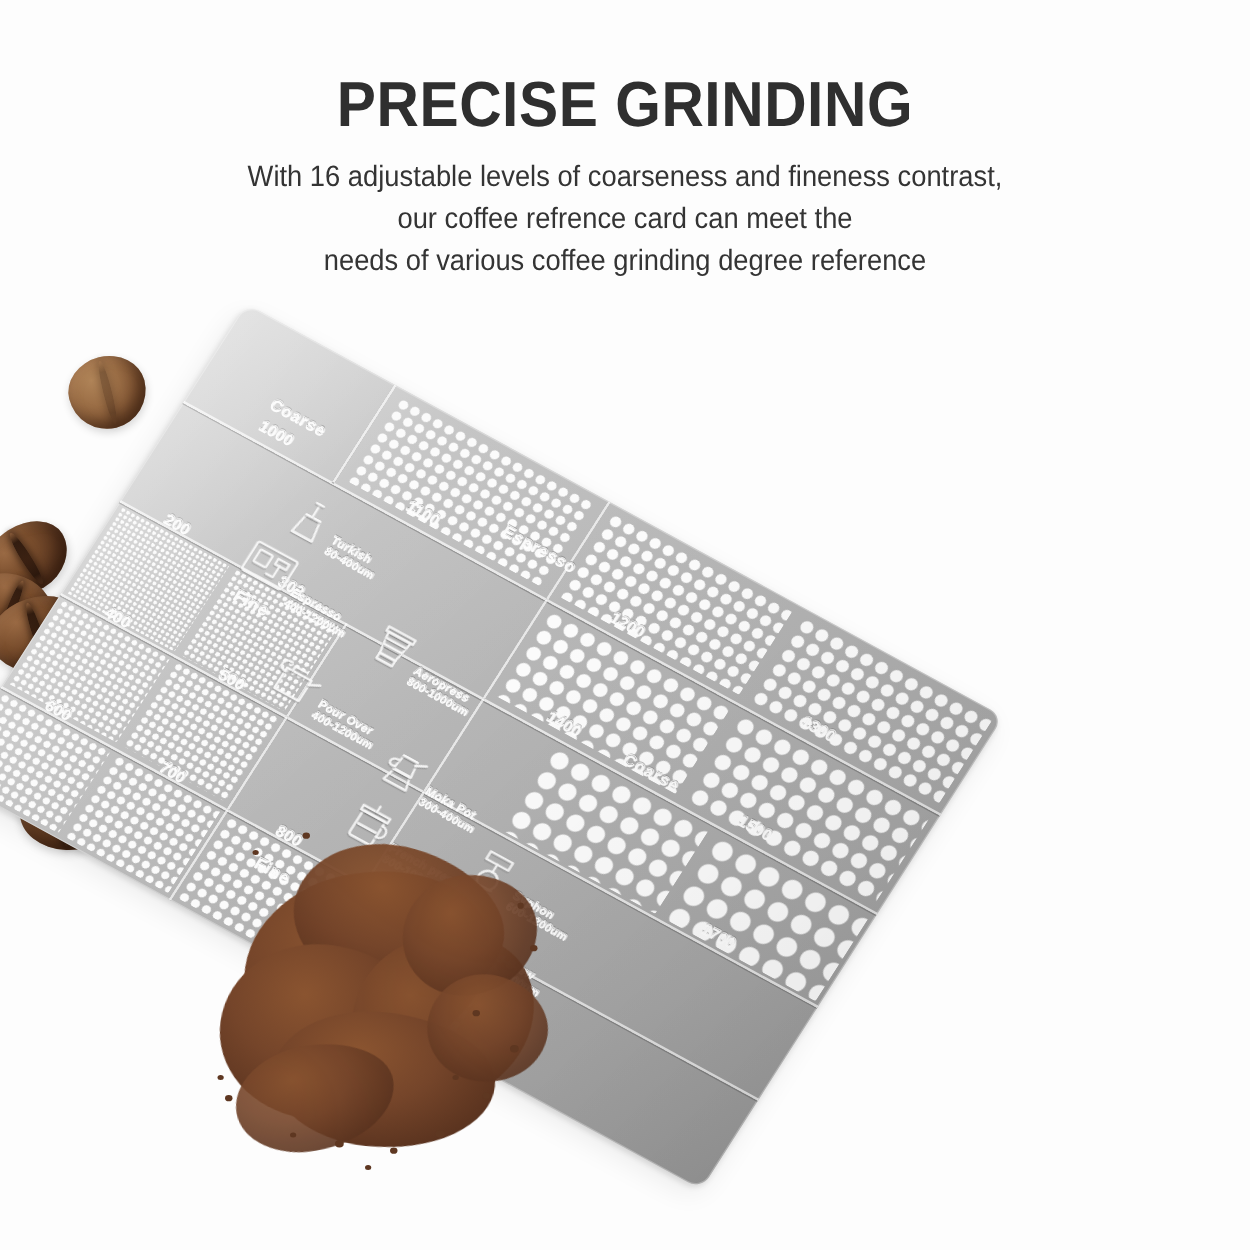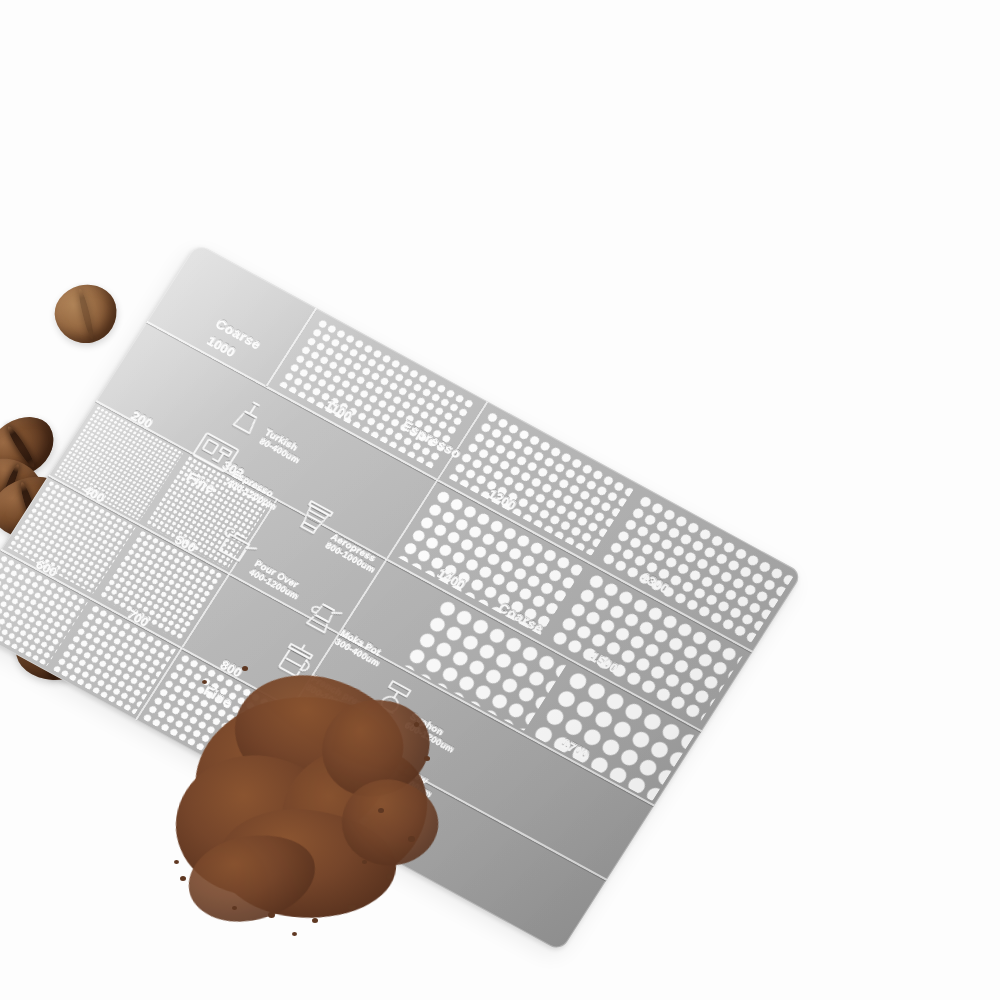--- a/index.html
+++ b/index.html
@@ -190,20 +190,26 @@
     position: absolute;
     border-radius: 50%;
     background: #5e3721;
   }
 </style>
 </head>
 <body>
 
 <div id="stage">
 
+  <div class="header">
+    <div class="title">PRECISE GRINDING</div>
+    <div class="subline">With 16 adjustable levels of coarseness and fineness contrast,</div>
+    <div class="subline">our coffee refrence card can meet the</div>
+    <div class="subline">needs of various coffee grinding degree reference</div>
+  </div>
 
   <div>
     <div class="bean light" style="left:55px; top:285px; width:62px; height:58px; transform:rotate(-14deg);">
       <div class="crease" style="opacity:0.35;"></div>
     </div>
 
     <div class="bean" style="left:-14px; top:420px; width:70px; height:54px; transform:rotate(-32deg);">
       <div class="crease"></div>
     </div>
     <div class="bean" style="left:-22px; top:460px; width:64px; height:50px; transform:rotate(22deg);">

